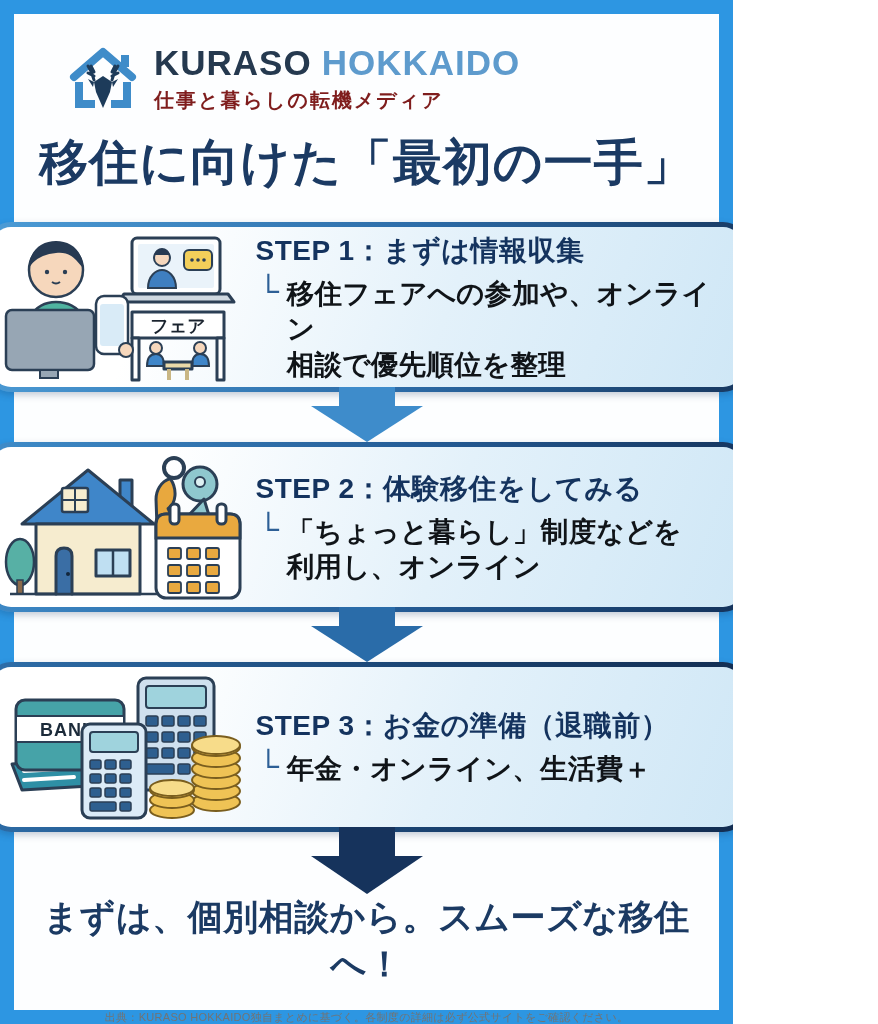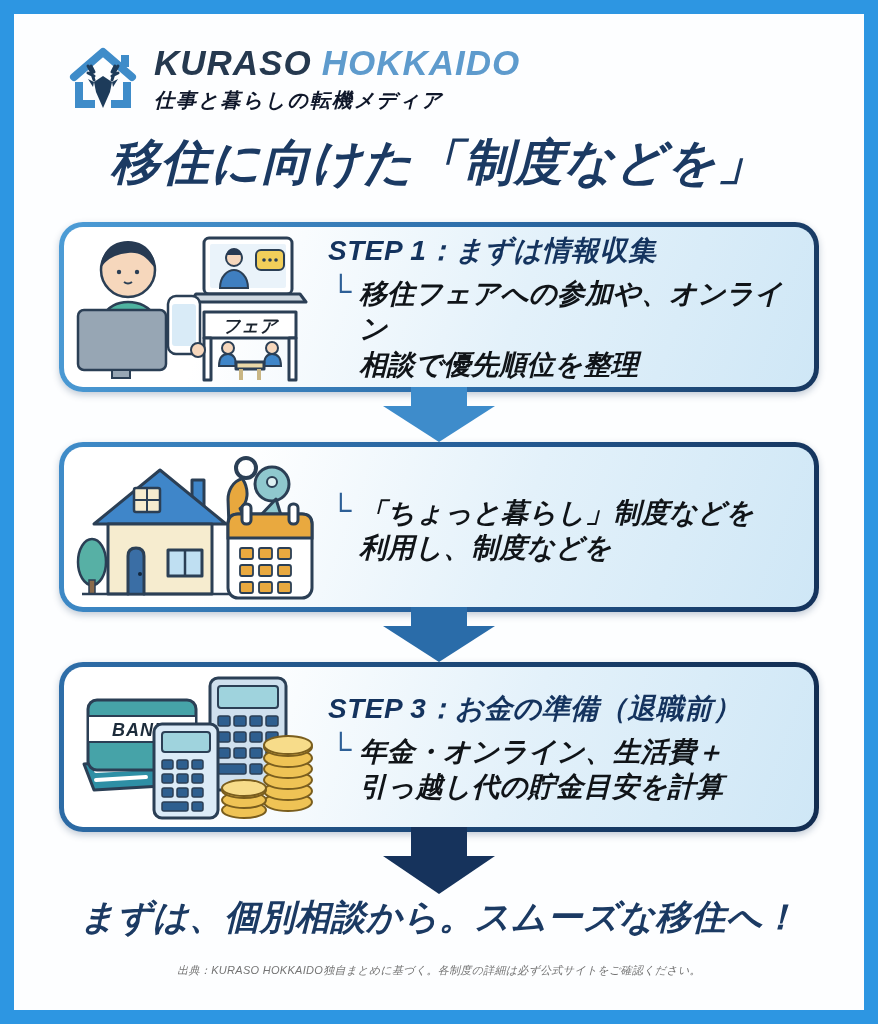--- a/index.html
+++ b/index.html
@@ -1,40 +1,39 @@
 <!DOCTYPE html>
 <html><head>
 <meta charset="utf-8">
 <style>
   * { margin: 0; padding: 0; box-sizing: border-box; }
   body { font-family: "Liberation Sans", "DejaVu Sans", sans-serif; }
   .page {
     position: relative;
-    width: 878px; height: 1024px;
+    width: 733px; height: 1024px;
     background: #2D96E2;
     overflow: hidden;
-    font-style: italic;
   }
   .sheet {
     position: absolute; inset: 14px;
     background: #FDFEFF;
     display: flex; flex-direction: column; align-items: center;
   }
   
   .header {
     width: 100%;
     margin-top: 28px;
     padding-left: 52px;
     display: flex; align-items: center; gap: 14px;
   }
   .logo-icon { width: 74px; height: 72px; flex: none; }
   .brand-line { display: flex; align-items: baseline; gap: 10px; letter-spacing: 1px; }
   .brand-primary { font-size: 35px; font-weight: 800; color: #25394F; }
   .brand-secondary { font-size: 35px; font-weight: 800; color: #5E9BCD; }
-  .tagline { font-size: 20px; font-weight: 700; color: #0f172a; margin-top: 4px; letter-spacing: 2px; }
+  .tagline { font-size: 20px; font-weight: 700; color: #7f1d1d; margin-top: 4px; letter-spacing: 2px; }
   
   .main-title {
     margin-top: 16px;
     font-size: 49px; font-weight: 800;
     color: #1B3A63; letter-spacing: 1px;
     text-align: center;
   }
   
   .card {
     width: 760px; flex: none;
@@ -105,21 +104,21 @@
       </svg>
       <div>
         <div class="brand-line">
           <span class="brand-primary">KURASO</span>
           <span class="brand-secondary">HOKKAIDO</span>
         </div>
         <div class="tagline">仕事と暮らしの転機メディア</div>
       </div>
     </div>
 
-    <div class="main-title">移住に向けた「制度などを」</div>
+    <div class="main-title">移住に向けた「最初の一手」</div>
 
     <div class="card card-1">
       <div class="card-inner">
         <div class="illus">
           <svg width="240" height="150" viewBox="0 0 240 150">
 
             <g>
               <rect x="128" y="6" width="88" height="56" rx="5" fill="#FFFFFF" class="ol"></rect>
               <rect x="134" y="12" width="76" height="44" rx="2" fill="#EAF3FA" stroke="none"></rect>
               <circle cx="158" cy="26" r="8" fill="#F6D7BC" stroke="#2B3F55" stroke-width="2"></circle>
@@ -223,24 +222,25 @@
                   <rect x="183" y="113" width="13" height="11" rx="2"></rect>
                   <rect x="202" y="113" width="13" height="11" rx="2"></rect>
                 <rect x="164" y="130" width="13" height="11" rx="2"></rect>
                   <rect x="183" y="130" width="13" height="11" rx="2"></rect>
                   <rect x="202" y="130" width="13" height="11" rx="2"></rect>
               </g>
             </g>
           </svg>
         </div>
         <div class="texts">
+          <div class="step-heading">STEP 2：体験移住をしてみる</div>
           <div class="desc">
             <span class="bullet">└</span>
             <span class="desc-lines"><span>「ちょっと暮らし」制度などを</span><br>
-            <span>利用し、制度などを</span></span>
+            <span>利用し、オンライン</span></span>
           </div>
         </div>
       </div>
     </div>
 
     <div class="arrow arrow-2">
       <div class="stem"></div>
         <div class="head"></div>
     </div>
 
@@ -312,21 +312,21 @@
               </g>
               <ellipse cx="168" cy="116" rx="22" ry="8" fill="#F7DC8A"></ellipse>
             </g>
           </svg>
         </div>
         <div class="texts">
           <div class="step-heading">STEP 3：お金の準備（退職前）</div>
           <div class="desc">
             <span class="bullet">└</span>
             <span class="desc-lines"><span>年金・オンライン、生活費＋</span><br>
-            <span>引っ越し代の貯金目安を計算</span></span>
+            </span>
           </div>
         </div>
       </div>
     </div>
 
     <div class="arrow arrow-3">
       <div class="stem"></div>
         <div class="head"></div>
     </div>
 

